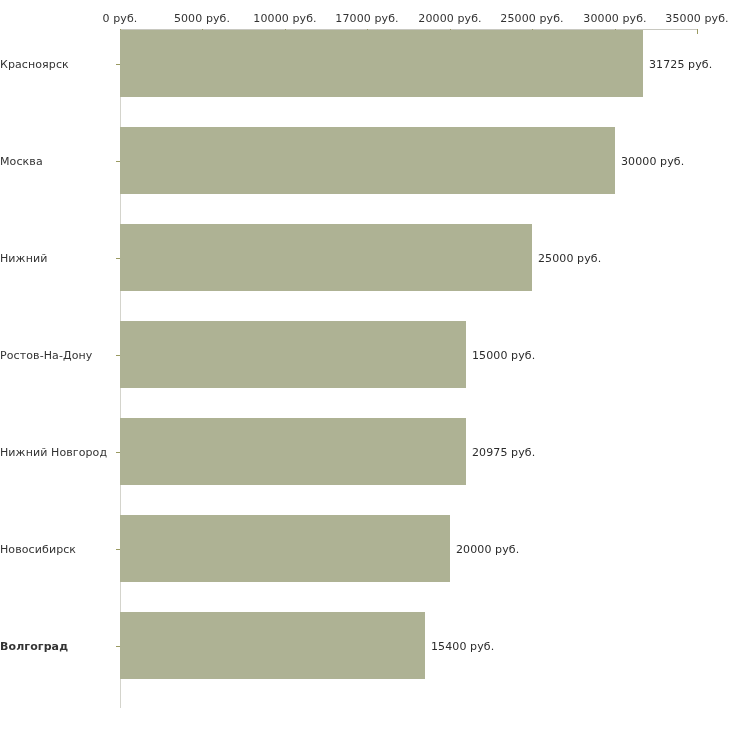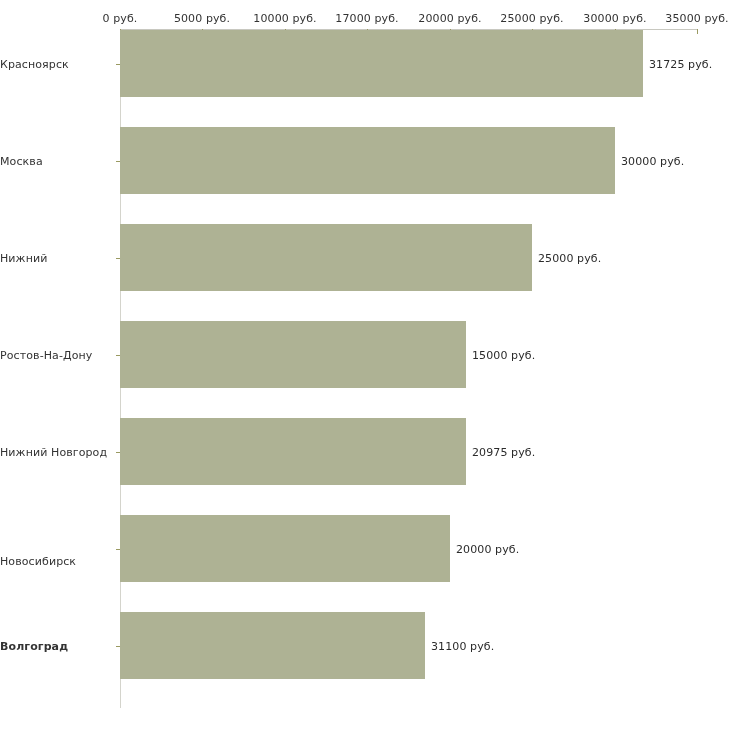--- a/index.html
+++ b/index.html
@@ -112,36 +112,36 @@
       <div class="cat-tick" style="left: 116px; top: 452px;"></div>
       <div class="cat-tick" style="left: 116px; top: 549px;"></div>
       <div class="cat-tick" style="left: 116px; top: 646px;"></div>
     </div>
   <div id="cat-labels">
       <div class="cat-label" style="left: 0px; width: 112px; top: 63.5px;">Красноярск</div>
       <div class="cat-label" style="left: 0px; width: 112px; top: 160.5px;">Москва</div>
       <div class="cat-label" style="left: 0px; width: 112px; top: 257.5px;">Нижний</div>
       <div class="cat-label" style="left: 0px; width: 112px; top: 354.5px;">Ростов-На-Дону</div>
       <div class="cat-label" style="left: 0px; width: 112px; top: 451.5px;">Нижний Новгород</div>
-      <div class="cat-label" style="left: 0px; width: 112px; top: 548.5px; margin-top: 12px;">Новосибирск</div>
+      <div class="cat-label" style="left: 0px; width: 112px; top: 548.5px;">Новосибирск</div>
       <div class="cat-label" style="left: 0px; width: 112px; top: 645.5px; font-weight: bold;">Волгоград</div>
     </div>
 
   <div id="bars">
       <div class="bar" title="Красноярск" style="left: 120px; top: 30px; width: 523px; height: 67px; background: rgb(174, 178, 148);"></div>
       <div class="bar" title="Москва" style="left: 120px; top: 127px; width: 495px; height: 67px; background: rgb(174, 178, 148);"></div>
       <div class="bar" title="Самара" style="left: 120px; top: 224px; width: 412px; height: 67px; background: rgb(174, 178, 148);"></div>
       <div class="bar" title="Ростов-На-Дону" style="left: 120px; top: 321px; width: 346px; height: 67px; background: rgb(174, 178, 148);"></div>
       <div class="bar" title="Нижний Новгород" style="left: 120px; top: 418px; width: 346px; height: 67px; background: rgb(174, 178, 148);"></div>
       <div class="bar" title="Новосибирск" style="left: 120px; top: 515px; width: 330px; height: 67px; background: rgb(174, 178, 148);"></div>
       <div class="bar" title="Волгоград" style="left: 120px; top: 612px; width: 305px; height: 67px; background: rgb(174, 178, 148);"></div>
     </div>
   <div id="bar-values">
       <div class="bar-value" style="left: 649px; top: 63.5px;">31725 руб.</div>
       <div class="bar-value" style="left: 621px; top: 160.5px;">30000 руб.</div>
       <div class="bar-value" style="left: 538px; top: 257.5px;">25000 руб.</div>
       <div class="bar-value" style="left: 472px; top: 354.5px;">15000 руб.</div>
       <div class="bar-value" style="left: 472px; top: 451.5px;">20975 руб.</div>
       <div class="bar-value" style="left: 456px; top: 548.5px;">20000 руб.</div>
-      <div class="bar-value" style="left: 431px; top: 645.5px;">31100 руб.</div>
+      <div class="bar-value" style="left: 431px; top: 645.5px;">15400 руб.</div>
     </div>
 
 </div>
 
 </body></html>

